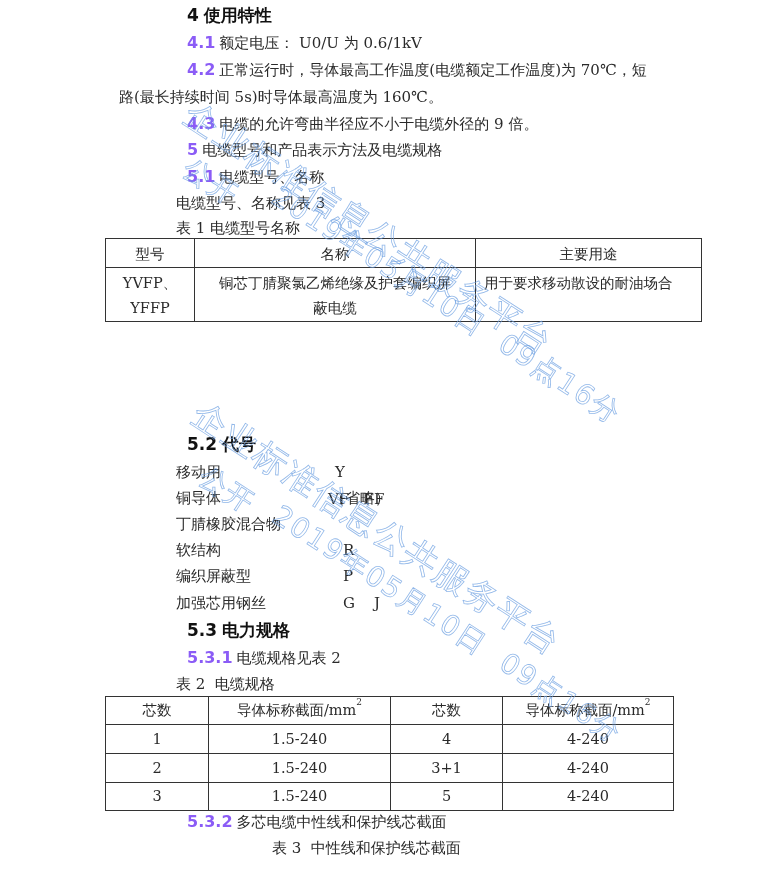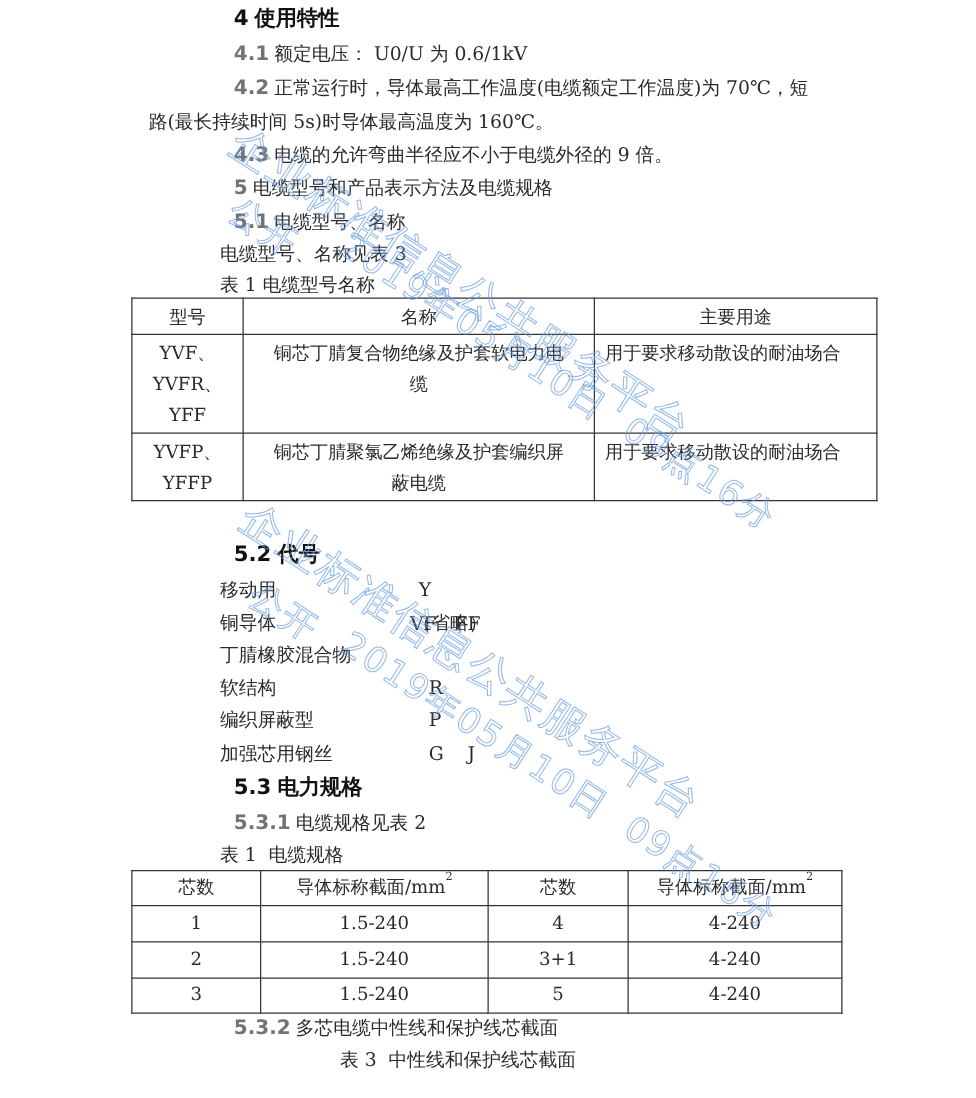--- a/index.html
+++ b/index.html
@@ -16,21 +16,21 @@
       position: absolute;
       font-size: 15px;
       line-height: 20px;
       white-space: nowrap;
       color: #2a2a2a;
     }
     .num {
       font-family: "DejaVu Sans", "Liberation Sans", sans-serif;
       font-weight: bold;
       font-size: 16px;
-      color: #737373;
+      color: #8b5cf6;
       margin-right: 4px;
     }
     .h-bold {
       font-family: "DejaVu Sans", "Liberation Sans", sans-serif;
       font-weight: bold;
       font-size: 17px;
       color: #111;
     }
     table.doc {
       position: absolute;
@@ -101,31 +101,20 @@
       <col style="width:226px">
     </colgroup>
   <tbody>
       <tr style="height:29px;">
     <td>型号</td>
     <td>名称</td>
     <td>主要用途</td>
   </tr>
   <tr style="height:54px;">
     <td>
-          <div>YVF、YVFR、</div>
-          <div>YFF</div>
-        </td>
-    <td>
-          <div>铜芯丁腈复合物绝缘及护套软电力电</div>
-          <div>缆</div>
-        </td>
-    <td class="left">用于要求移动散设的耐油场合</td>
-  </tr>
-  <tr style="height:54px;">
-    <td>
           <div>YVFP、YFFP</div>
         </td>
     <td>
           <div>铜芯丁腈聚氯乙烯绝缘及护套编织屏</div>
           <div>蔽电缆</div>
         </td>
     <td class="left">用于要求移动散设的耐油场合</td>
   </tr>
 </tbody>
   </table>
@@ -155,21 +144,21 @@
   <div class="line" style="left:343px; top:593px; white-space:pre;">G    J</div>
 </div>
 
 <div class="line" style="left:187px; top:620px;">
   <span class="h-bold">5.3</span>
   <span class="h-bold">电力规格</span>
 </div>
 <div class="line" style="left:187px; top:648px;">
   <span class="num">5.3.1</span><span>电缆规格见表 2</span>
 </div>
-<div class="line" style="left:176px; top:674px; white-space:pre;">表 1  电缆规格</div>
+<div class="line" style="left:176px; top:674px; white-space:pre;">表 2  电缆规格</div>
 
 <table class="doc t2" style="left:105px; top:696px; width:568px;">
   <colgroup>
       <col style="width:103px">
       <col style="width:182px">
       <col style="width:112px">
       <col style="width:171px">
     </colgroup>
   <tbody>
       <tr style="height:27px;">

